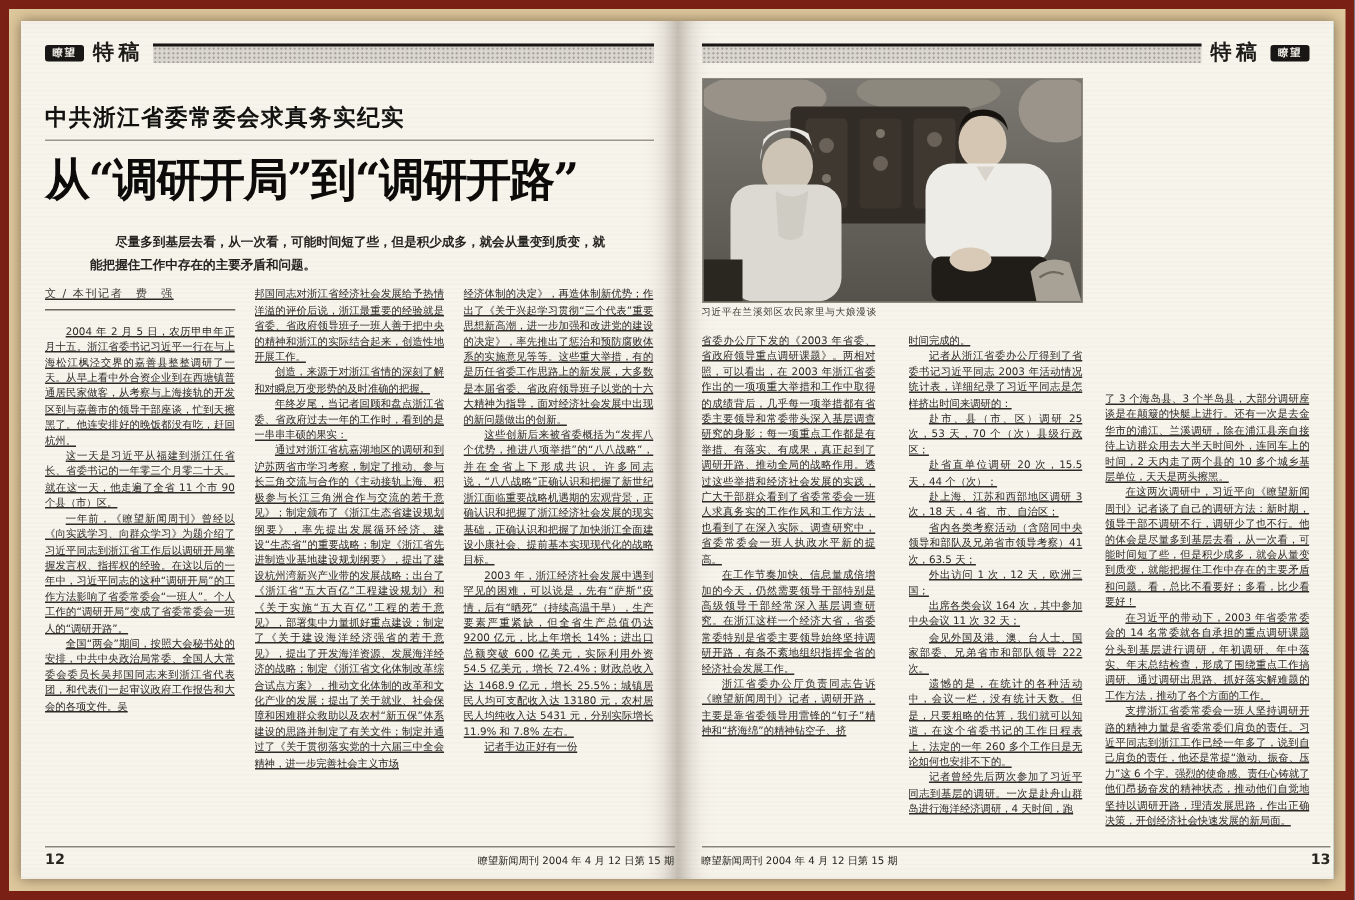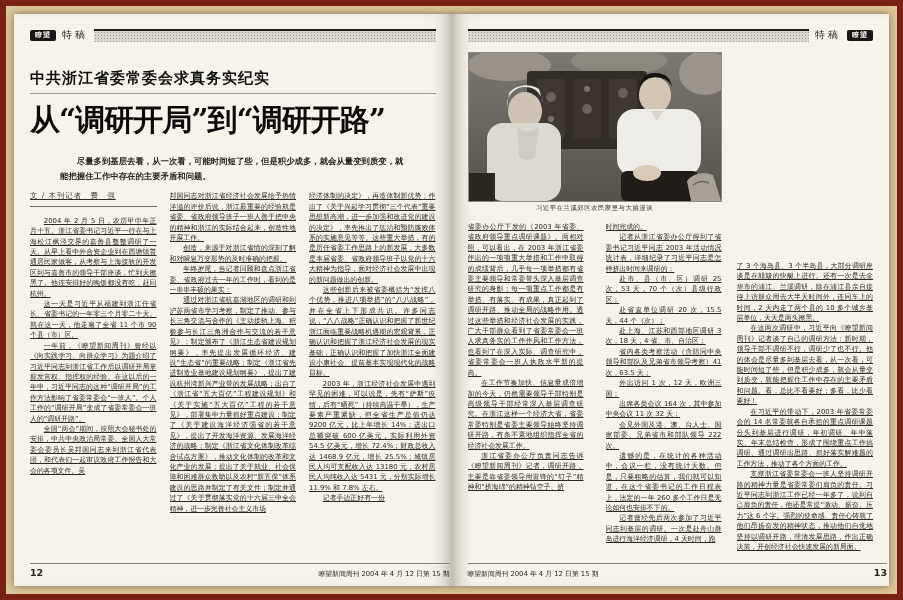--- a/index.html
+++ b/index.html
@@ -21,21 +21,21 @@
   }
   .page.left{box-shadow:inset -16px 0 20px -16px rgba(60,45,30,.55);}
   .page.right{box-shadow:inset 16px 0 20px -16px rgba(60,45,30,.55);}
 
   
   .ph{display:flex;align-items:center;gap:6px;height:16px;}
   .logo{
     background:#181715;color:#f2efe8;font-weight:bold;font-size:7px;
     letter-spacing:1px;padding:2px 5px;border-radius:2px;line-height:1;
   }
-  .section-label{font-weight:normal;font-size:10px;letter-spacing:3px;color:#1c1b18;line-height:1;}
+  .section-label{font-weight:bold;font-size:14px;letter-spacing:3px;color:#1c1b18;line-height:1;}
   .strip{
     flex:1;height:11px;border-top:2px solid #181715;
     background-color:#d9d7d0;
     background-image:radial-gradient(#a29e94 .6px,transparent .75px);
     background-size:3px 3px;
   }
 
   
   .kicker{margin-top:26px;font-size:15px;font-weight:bold;color:#121210;
     letter-spacing:1px;padding-bottom:5px;border-bottom:1px solid #9a958a;}
@@ -58,21 +58,21 @@
     padding-top:3px;display:flex;justify-content:space-between;align-items:baseline;
     font-size:6.8px;color:#28261f;}
   .pagenum{font-weight:bold;font-size:9.5px;}
 
   
   .rp-body{display:flex;gap:15px;margin-top:9px;height:508px;overflow:hidden;}
   .rp-left{width:254px;flex:none;}
   .photo{width:254px;height:150px;border:1px solid #8f8a80;box-sizing:border-box;
     background:#5d5a55;overflow:hidden;}
   .photo svg{display:block;}
-  .caption{font-size:6.4px;color:#3c3a34;margin:2px 0 9px;letter-spacing:.5px;text-align:center;}
+  .caption{font-size:6.4px;color:#3c3a34;margin:2px 0 9px;letter-spacing:.5px;}
   .rp-cols{display:flex;gap:22px;height:332px;overflow:hidden;}
   .rp-col3{flex:1;padding-top:209px;box-sizing:border-box;}
 </style>
 </head>
 <body>
 
 <div class="mat"></div>
 
 <div class="spread">
 

